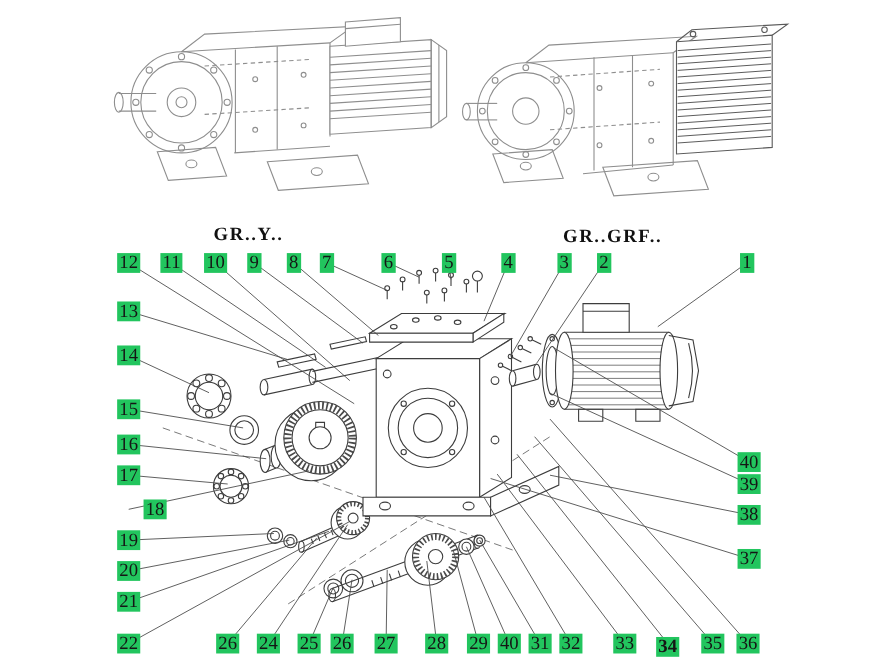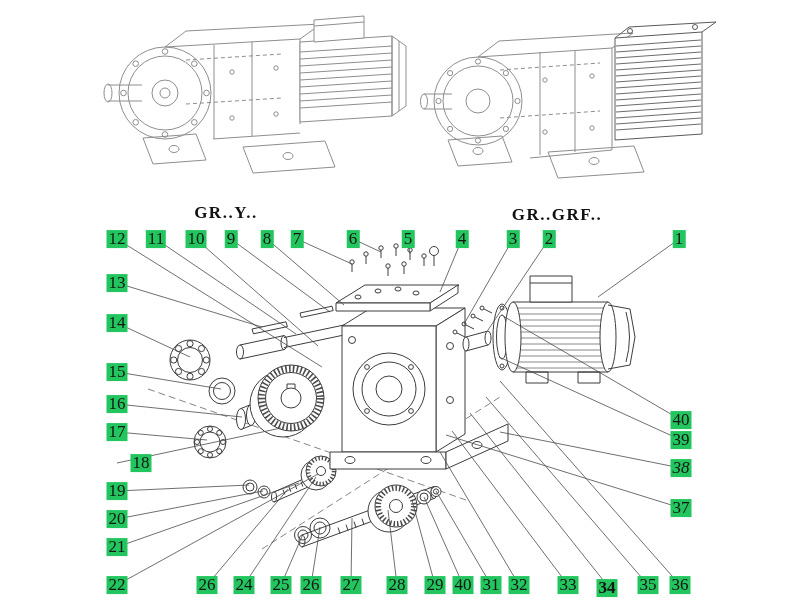--- a/index.html
+++ b/index.html
@@ -358,18 +358,18 @@
       <div class="callout" style="left: 397px; top: 585px;">28</div>
       <div class="callout" style="left: 435px; top: 585px;">29</div>
       <div class="callout" style="left: 463px; top: 585px;">40</div>
       <div class="callout" style="left: 491px; top: 585px;">31</div>
       <div class="callout" style="left: 519px; top: 585px; text-align: right;">32</div>
       <div class="callout" style="left: 568px; top: 585px;">33</div>
       <div class="callout" style="left: 607px; top: 588px; font-weight: bold;">34</div>
       <div class="callout" style="left: 648px; top: 585px;">35</div>
       <div class="callout" style="left: 680px; top: 585px;">36</div>
       <div class="callout" style="left: 681px; top: 508px;">37</div>
-      <div class="callout" style="left: 681px; top: 468px; font-style: italic;">38</div>
+      <div class="callout" style="left: 681px; top: 468px;">38</div>
       <div class="callout" style="left: 681px; top: 440px; text-align: right;">39</div>
       <div class="callout" style="left: 681px; top: 420px;">40</div>
     </div>
 
 </div>
 
 </body></html>

